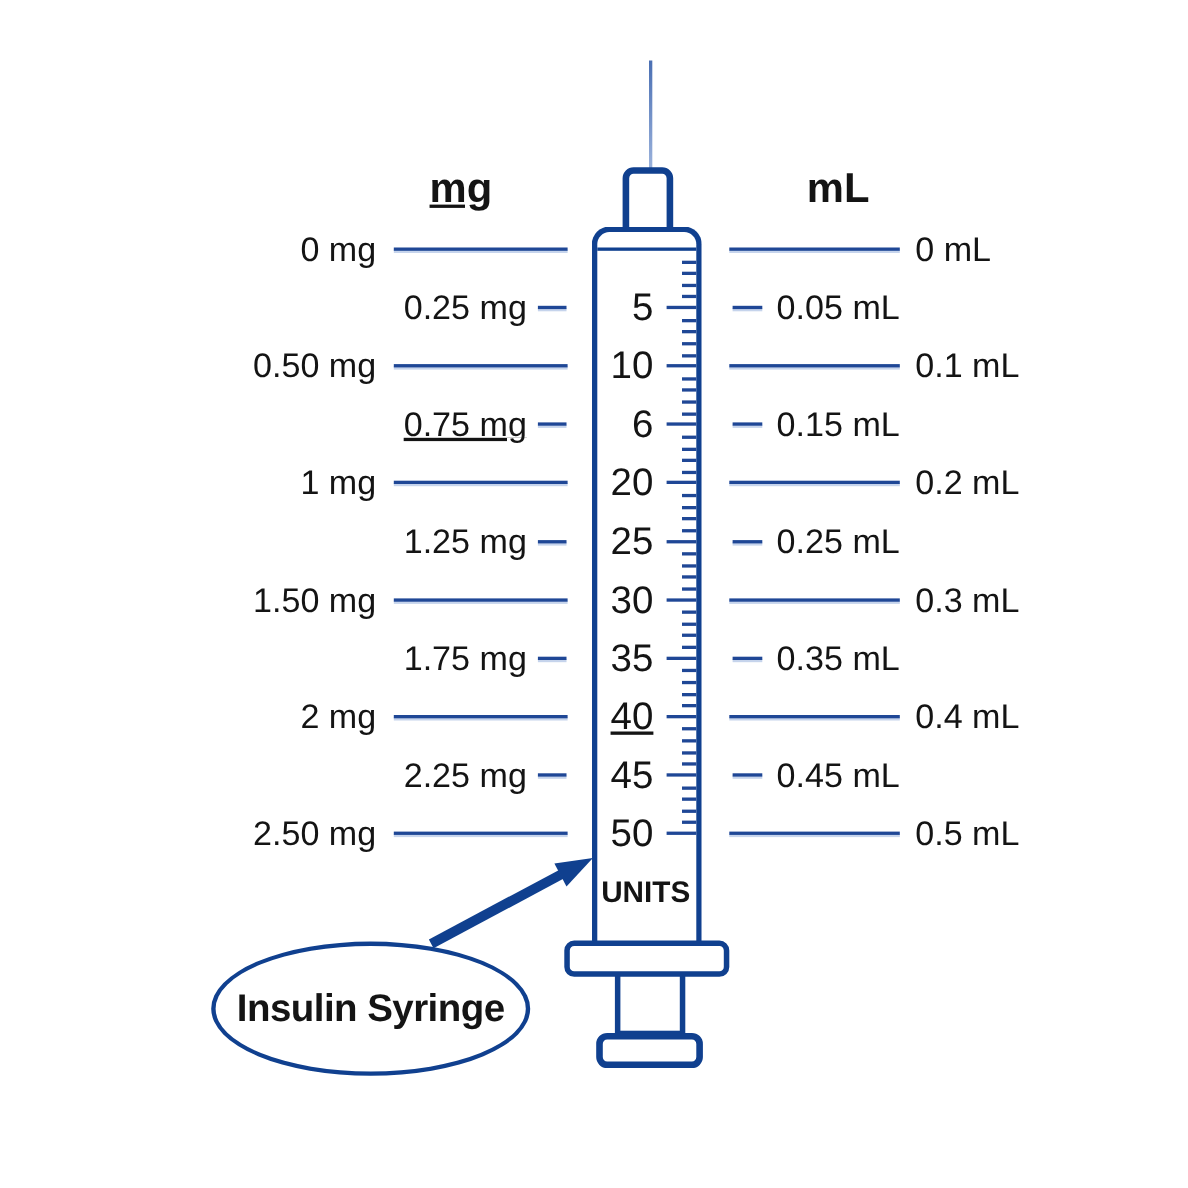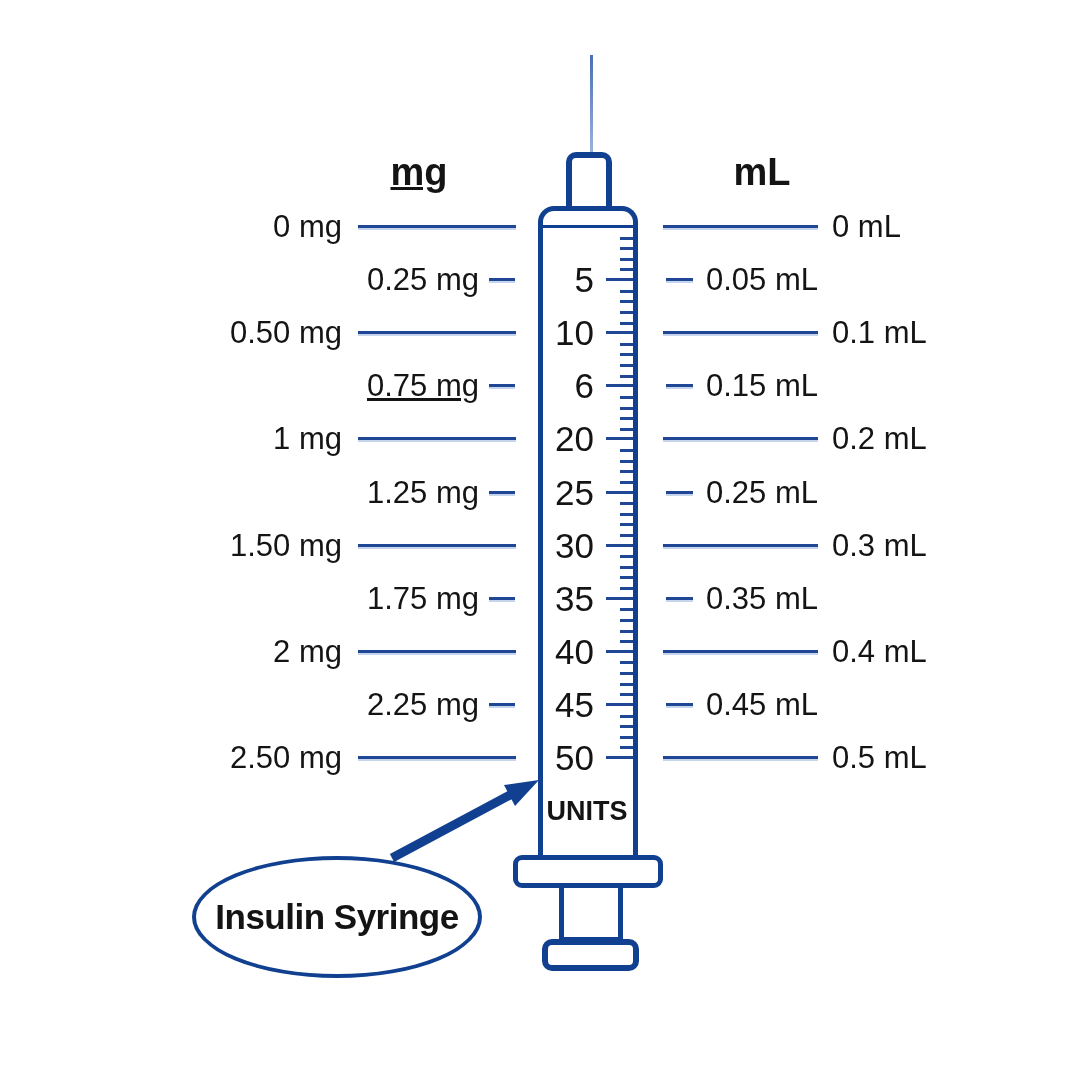--- a/index.html
+++ b/index.html
@@ -94,21 +94,21 @@
       <div class="unit-num" style="right: 486px; top: 524.6px;">30</div>
       <div class="lbl" style="right: 601px; top: 578.7px;">1.75 mg</div>
       <div class="rowline" style="left: 489px; width: 26px; top: 596.7px;"></div>
       <div class="rowline" style="left: 666px; width: 27px; top: 596.7px;"></div>
       <div class="lbl r" style="left: 706px; top: 578.7px;">0.35 mL</div>
       <div class="unit-num" style="right: 486px; top: 577.7px;">35</div>
       <div class="lbl" style="right: 738px; top: 631.8px;">2 mg</div>
       <div class="rowline" style="left: 358px; width: 158px; top: 649.8px;"></div>
       <div class="rowline" style="left: 663px; width: 155px; top: 649.8px;"></div>
       <div class="lbl r" style="left: 832px; top: 631.8px;">0.4 mL</div>
-      <div class="unit-num" style="right: 486px; top: 630.8px;">40</div>
+      <div class="unit-num" style="right: 486px; top: 630.8px; text-decoration: underline;">40</div>
       <div class="lbl" style="right: 601px; top: 684.9px;">2.25 mg</div>
       <div class="rowline" style="left: 489px; width: 26px; top: 702.9px;"></div>
       <div class="rowline" style="left: 666px; width: 27px; top: 702.9px;"></div>
       <div class="lbl r" style="left: 706px; top: 684.9px;">0.45 mL</div>
       <div class="unit-num" style="right: 486px; top: 683.9px;">45</div>
       <div class="lbl" style="right: 738px; top: 738px;">2.50 mg</div>
       <div class="rowline" style="left: 358px; width: 158px; top: 756px;"></div>
       <div class="rowline" style="left: 663px; width: 155px; top: 756px;"></div>
       <div class="lbl r" style="left: 832px; top: 738px;">0.5 mL</div>
       <div class="unit-num" style="right: 486px; top: 737px;">50</div>

